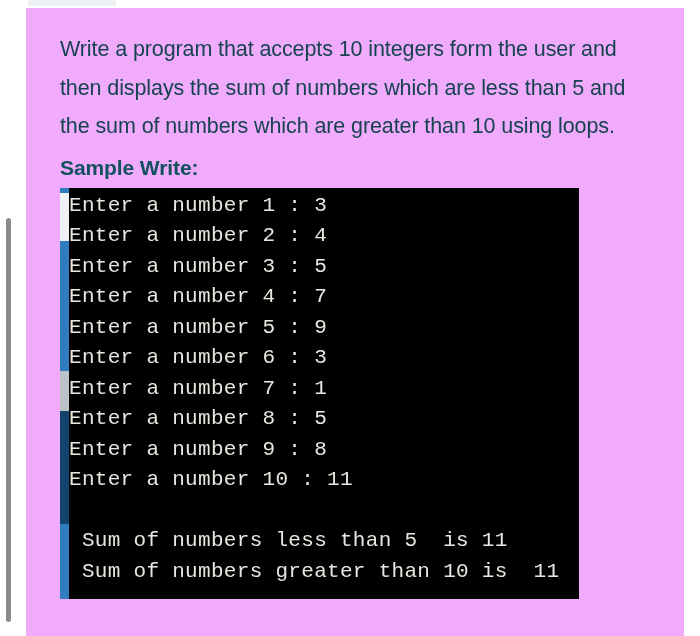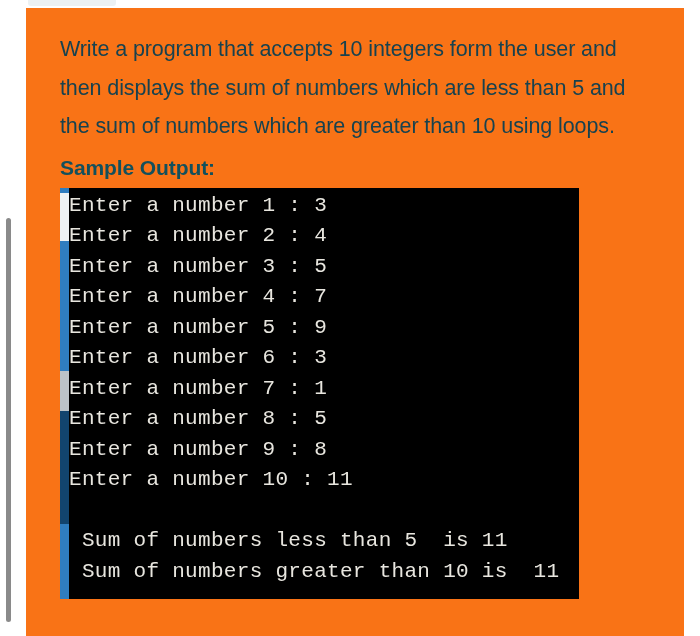--- a/index.html
+++ b/index.html
@@ -38,21 +38,21 @@
     border-radius: 3px;
   }
 
   
   #question-card {
     position: absolute;
     left: 26px;
     top: 8px;
     width: 658px;
     height: 628px;
-    background: #f97316;
+    background: #f0abfc;
     box-sizing: border-box;
     padding: 22px 0 0 34px;
   }
 
   #question-text {
     width: 588px;
     color: #17424f;
     font-size: 21.5px;
     line-height: 38.5px;
     letter-spacing: -0.1px;
@@ -109,21 +109,21 @@
 <body>
 
 <div id="top-stub"></div>
 
 <div id="page-scrollbar"></div>
 
 <div id="question-card">
 
   <div id="question-text">Write a program that accepts 10 integers form the user and then displays the sum of numbers which are less than 5 and the sum of numbers which are greater than 10 using loops.</div>
 
-  <div id="sample-output-heading">Sample Output:</div>
+  <div id="sample-output-heading">Sample Write:</div>
 
   <div id="terminal">
     <div id="terminal-rail">
         <div class="seg" style="top: 0px; height: 5px; background: rgb(47, 125, 192);"></div>
         <div class="seg" style="top: 5px; height: 48px; background: rgb(238, 242, 244);"></div>
         <div class="seg" style="top: 53px; height: 130px; background: rgb(47, 125, 192);"></div>
         <div class="seg" style="top: 183px; height: 40px; background: rgb(188, 195, 200);"></div>
         <div class="seg" style="top: 223px; height: 113px; background: rgb(18, 68, 110);"></div>
         <div class="seg" style="top: 336px; height: 75px; background: rgb(47, 125, 192);"></div>
       </div>

